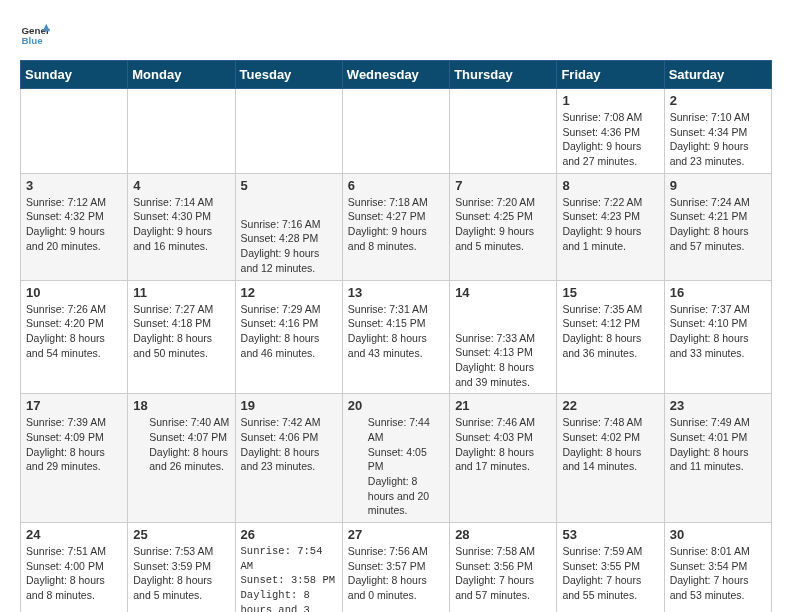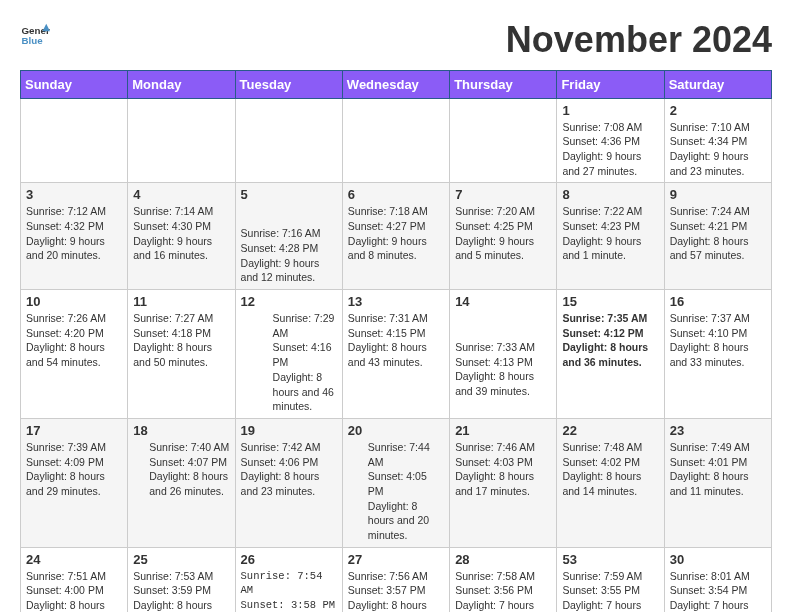--- a/index.html
+++ b/index.html
@@ -37,21 +37,21 @@
     .location {
       font-size: 16px;
       color: #555;
     }
     .calendar {
       width: 100%;
       border-collapse: collapse;
       font-size: 11px;
     }
     .calendar thead tr {
-      background-color: #8b5cf6;
+      background-color: #0c4a6e;
       color: #fff;
     }
     .calendar thead th {
       padding: 6px 4px;
       text-align: left;
       font-size: 13px;
       font-weight: bold;
       border: 1px solid #2a5a8a;
     }
     .calendar tbody td {
@@ -89,21 +89,20 @@
 
 <div class="header-area">
   <div class="logo">
     <svg class="logo-icon" viewBox="0 0 40 40">
       <text x="2" y="18" font-size="13" font-weight="bold" fill="#333" font-family="Arial">General</text>
       <text x="2" y="32" font-size="13" font-weight="bold" fill="#4a90c4" font-family="Arial">Blue</text>
       <polygon points="35,5 40,15 30,15" fill="#4a90c4"></polygon>
     </svg>
   </div>
   <div class="title-area">
-    <div class="month-title">November 2024</div>
   </div>
 </div>
 
 <table class="calendar">
   <thead>
     <tr>
       <th>Sunday</th>
       <th>Monday</th>
       <th>Tuesday</th>
       <th>Wednesday</th>
@@ -184,39 +183,39 @@
 Daylight: 8 hours and 54 minutes.</div>
         </td>
         <td>
           <span class="day-number">11</span>
           <div class="day-info" style="white-space: pre-wrap;">Sunrise: 7:27 AM
 Sunset: 4:18 PM
 Daylight: 8 hours and 50 minutes.</div>
         </td>
         <td>
           <span class="day-number">12</span>
-          <div class="day-info" style="white-space: pre-wrap; margin-left: 32px;">Sunrise: 7:29 AM
+          <div class="day-info" style="white-space: pre-wrap;">Sunrise: 7:29 AM
 Sunset: 4:16 PM
 Daylight: 8 hours and 46 minutes.</div>
         </td>
         <td>
           <span class="day-number">13</span>
           <div class="day-info" style="white-space: pre-wrap;">Sunrise: 7:31 AM
 Sunset: 4:15 PM
 Daylight: 8 hours and 43 minutes.</div>
         </td>
         <td>
           <span class="day-number">14</span>
           <div class="day-info" style="white-space: pre-wrap; margin-top: 31px;">Sunrise: 7:33 AM
 Sunset: 4:13 PM
 Daylight: 8 hours and 39 minutes.</div>
         </td>
         <td>
           <span class="day-number">15</span>
-          <div class="day-info" style="white-space: pre-wrap; font-weight: bold;">Sunrise: 7:35 AM
+          <div class="day-info" style="white-space: pre-wrap;">Sunrise: 7:35 AM
 Sunset: 4:12 PM
 Daylight: 8 hours and 36 minutes.</div>
         </td>
         <td>
           <span class="day-number">16</span>
           <div class="day-info" style="white-space: pre-wrap;">Sunrise: 7:37 AM
 Sunset: 4:10 PM
 Daylight: 8 hours and 33 minutes.</div>
         </td>
       </tr>

